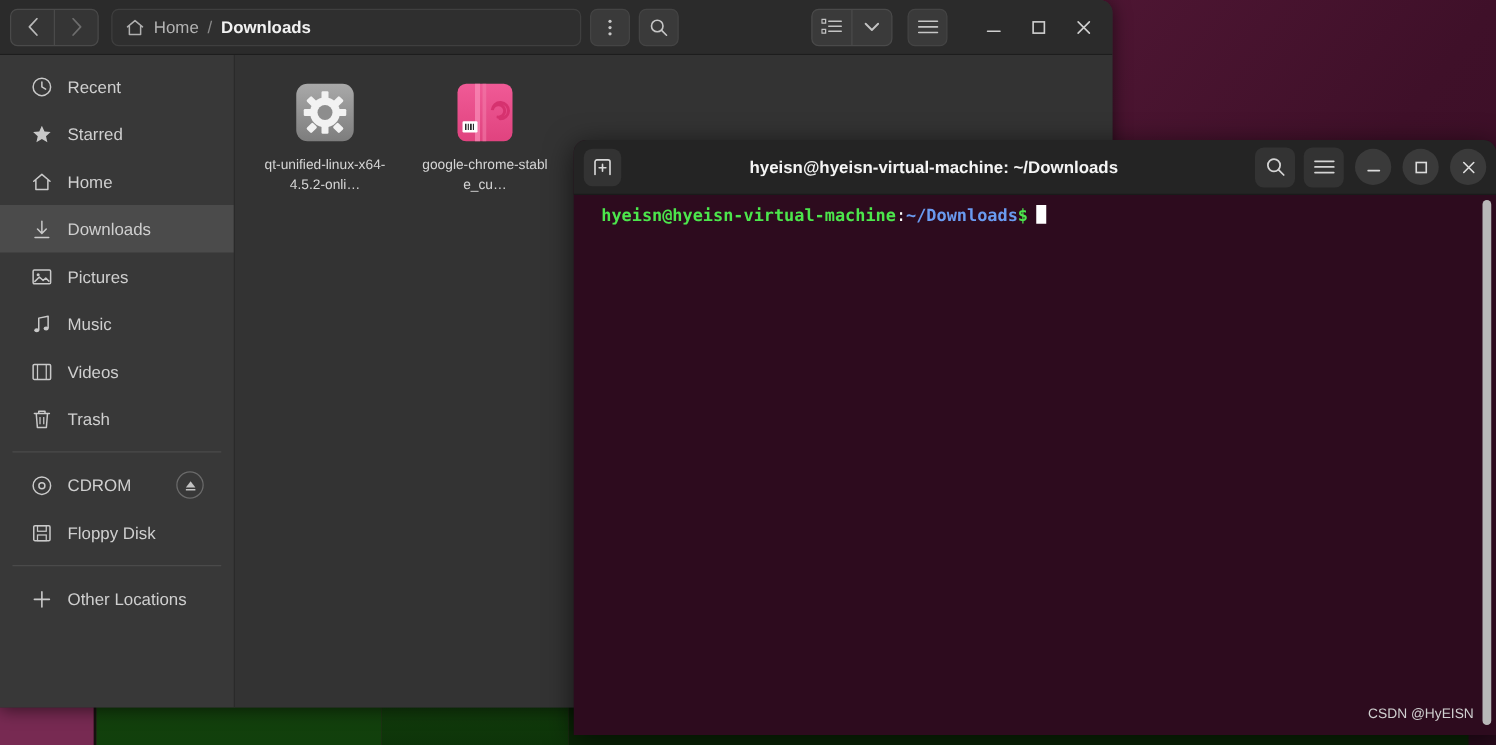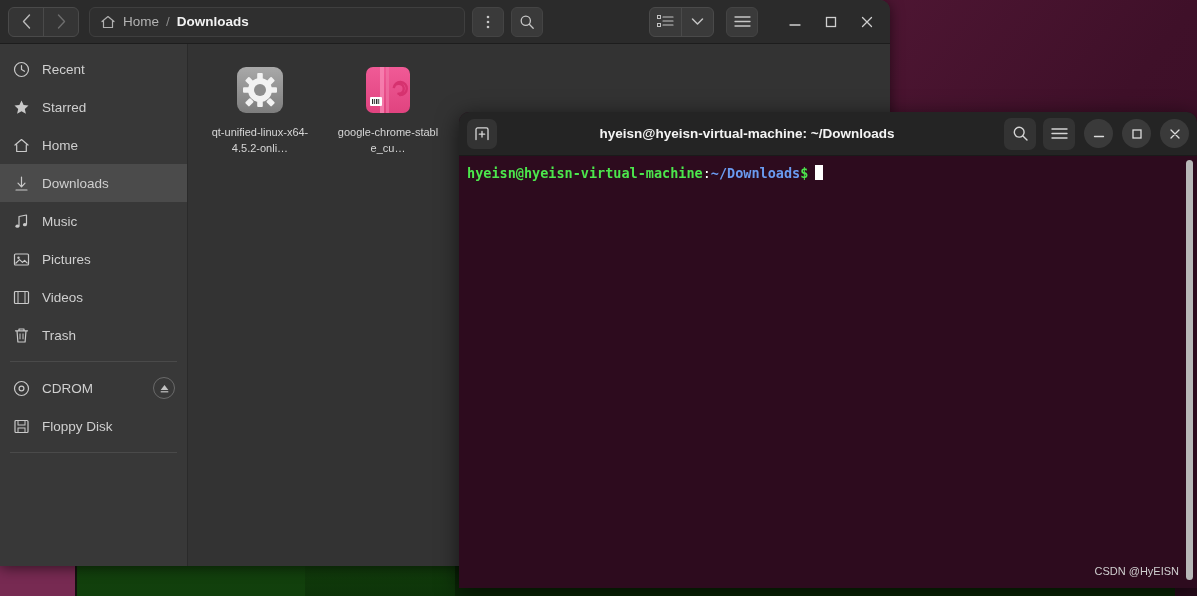--- a/index.html
+++ b/index.html
@@ -125,21 +125,21 @@
   
   #fm-body { display: flex; height: 522px; }
   #sidebar {
     width: 188px; background: #383838;
     border-right: 1px solid #2a2a2a;
     padding-top: 6px;
     overflow: hidden;
   }
   .side-item {
     display: flex; align-items: center;
-    height: 38px; padding: 0 12px;
+    height: 38px; padding: 0 24px;
     gap: 12px; color: #cfcfcf; font-size: 13.5px;
     cursor: default;
   }
   .side-item.active { background: #4b4b4b; }
   .side-icon { width: 18px; height: 18px; flex: none;
     display:flex; align-items:center; justify-content:center; color:#c9c9c9; }
   .side-label { flex: 1; white-space: nowrap; overflow: hidden; text-overflow: ellipsis; }
   .eject {
     width: 22px; height: 22px; border: 1px solid #6a6a6a; border-radius: 50%;
     display: flex; align-items: center; justify-content: center;
@@ -200,21 +200,21 @@
   }
   .term-circ {
     width: 29px; height: 29px; border-radius: 50%;
     background: #3a3a3a;
     display: flex; align-items: center; justify-content: center;
     color: #dcdcdc; margin-left: 9px; cursor: default;
   }
   #term-screen {
     position: relative;
     height: 432px;
-    padding: 8px 8px;
+    padding: 8px 22px;
     font-family: "DejaVu Sans Mono", monospace;
     font-size: 13.5px;
     line-height: 18px;
   }
   .p-user { color: #4ce64c; font-weight: bold; }
   .p-colon { color: #ffffff; }
   .p-path { color: #6a9bf0; font-weight: bold; }
   .p-dollar { color: #4ce64c; font-weight: bold; }
   .cursor {
     display: inline-block; width: 8px; height: 15px;
@@ -368,37 +368,37 @@
           <svg width="17" height="17" viewBox="0 0 17 17">
               <path d="M8.5 2 V11.5 M5 8.2 L8.5 11.8 L12 8.2 M3 15 H14" stroke="currentColor" stroke-width="1.2" fill="none" stroke-linecap="round" stroke-linejoin="round"></path>
             </svg>
         </span>
         <span class="side-label">Downloads</span>
       </div>
 
       <div class="side-item">
         <span class="side-icon">
           <svg width="17" height="17" viewBox="0 0 17 17">
+              <rect x="1.5" y="3" width="14" height="11" stroke="currentColor" stroke-width="1.2" fill="none" rx="1"></rect>
+              <circle cx="5.5" cy="6.8" r="1.2" fill="currentColor"></circle>
+              <path d="M2.5 12.5 L6.5 8.6 L9.5 11.4 L11.6 9.4 L14.5 12.3" stroke="currentColor" stroke-width="1.2" fill="none" stroke-linejoin="round"></path>
+            </svg>
+        </span>
+        <span class="side-label">Pictures</span>
+      </div>
+
+      <div class="side-item">
+        <span class="side-icon">
+          <svg width="17" height="17" viewBox="0 0 17 17">
               <path d="M6 13 V3.5 L13.5 2 V11.5" stroke="currentColor" stroke-width="1.2" fill="none" stroke-linejoin="round"></path>
               <ellipse cx="4.4" cy="13.2" rx="2" ry="1.6" fill="currentColor"></ellipse>
               <ellipse cx="11.9" cy="11.7" rx="2" ry="1.6" fill="currentColor"></ellipse>
             </svg>
         </span>
         <span class="side-label">Music</span>
-      </div>
-
-      <div class="side-item">
-        <span class="side-icon">
-          <svg width="17" height="17" viewBox="0 0 17 17">
-              <rect x="1.5" y="3" width="14" height="11" stroke="currentColor" stroke-width="1.2" fill="none" rx="1"></rect>
-              <circle cx="5.5" cy="6.8" r="1.2" fill="currentColor"></circle>
-              <path d="M2.5 12.5 L6.5 8.6 L9.5 11.4 L11.6 9.4 L14.5 12.3" stroke="currentColor" stroke-width="1.2" fill="none" stroke-linejoin="round"></path>
-            </svg>
-        </span>
-        <span class="side-label">Pictures</span>
       </div>
 
       <div class="side-item">
         <span class="side-icon">
           <svg width="17" height="17" viewBox="0 0 17 17">
               <rect x="1.5" y="2.5" width="14" height="12" stroke="currentColor" stroke-width="1.2" fill="none" rx="1"></rect>
               <path d="M5 2.5 V14.5 M12 2.5 V14.5" stroke="currentColor" stroke-width="1"></path>
             </svg>
         </span>
         <span class="side-label">Videos</span>
@@ -439,20 +439,28 @@
               <rect x="5" y="2.5" width="7" height="4.5" stroke="currentColor" stroke-width="1" fill="none"></rect>
               <rect x="5" y="10" width="7" height="4.5" stroke="currentColor" stroke-width="1" fill="none"></rect>
             </svg>
         </span>
         <span class="side-label">Floppy Disk</span>
       </div>
 
 
       <div class="side-sep"></div>
 
+      <div class="side-item">
+        <span class="side-icon">
+          <svg width="17" height="17" viewBox="0 0 17 17">
+              <path d="M8.5 2.5 V14.5 M2.5 8.5 H14.5" stroke="currentColor" stroke-width="1.3" stroke-linecap="round"></path>
+            </svg>
+        </span>
+        <span class="side-label">Other Locations</span>
+      </div>
     </div>
 
     <div id="files">
 
       <div class="file">
         <div class="file-icon">
           <svg width="52" height="52" viewBox="0 0 52 52">
             <defs>
               <linearGradient id="gg" x1="0" y1="0" x2="0" y2="1">
                 <stop offset="0" stop-color="#a9a9a9"></stop>

